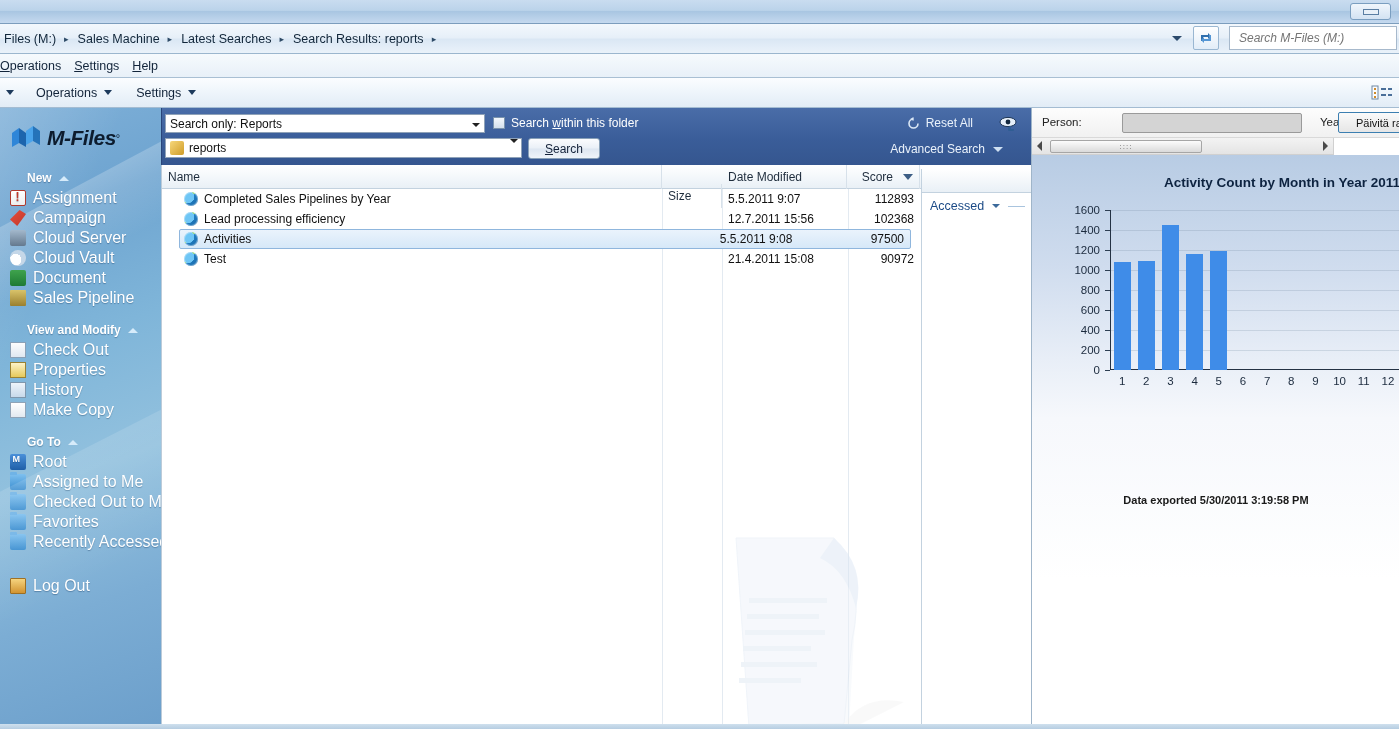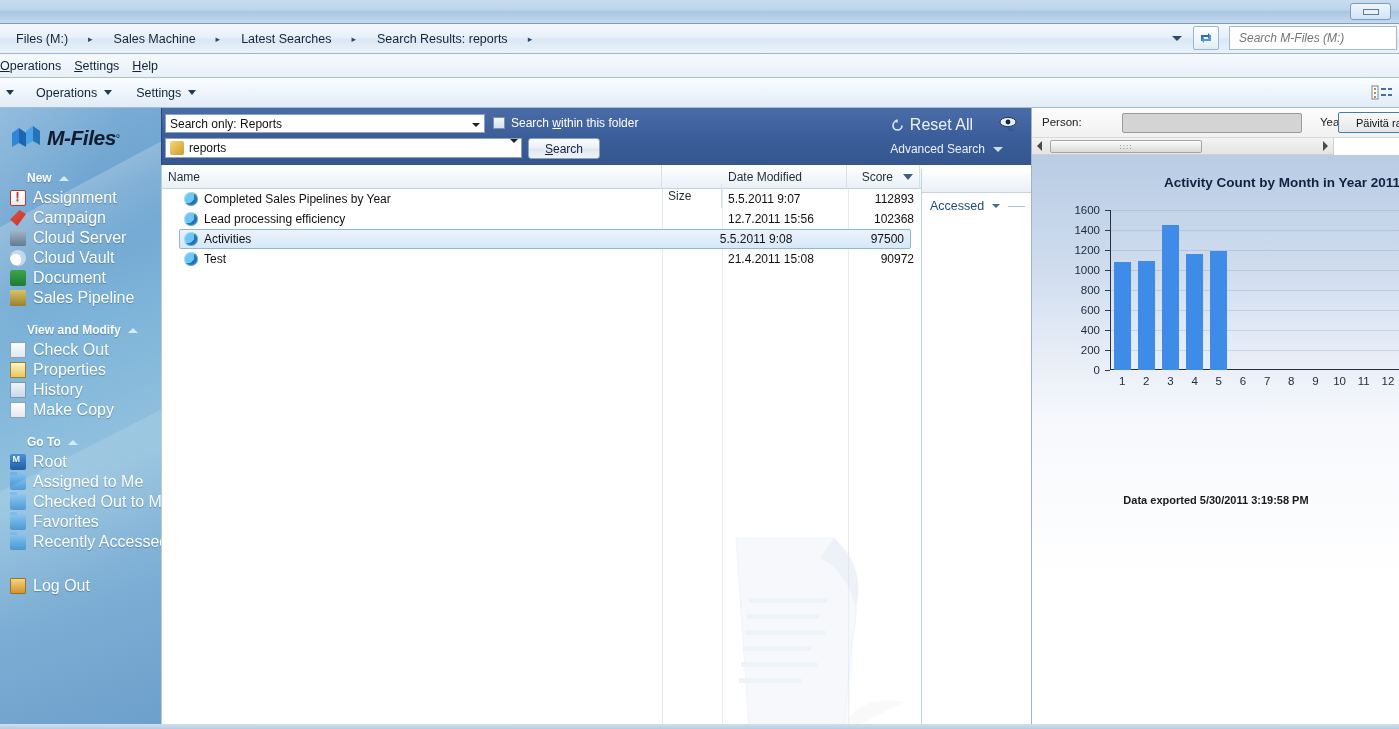--- a/index.html
+++ b/index.html
@@ -34,21 +34,21 @@
   #breadcrumb-bar {
     position:absolute; left:0; top:24px; width:1399px; height:30px;
     background:linear-gradient(to bottom,#f3f8fd 0%,#e6eff8 48%,#dae7f4 52%,#eaf2fa 100%);
     border-bottom:1px solid #9bb6ce;
   }
   #breadcrumb {
     position:absolute; left:0; top:0; height:30px;
     display:flex; align-items:center; padding-left:1px;
   }
   .crumb {
-    font-size:12.5px; color:#11263a; padding:0 15px; white-space:nowrap;
+    font-size:12.5px; color:#11263a; padding:0 3px; white-space:nowrap;
   }
   .crumb-sep {
     color:#2d4a66; font-size:9px; padding:0 6px 0 5px; line-height:1;
   }
   #crumb-dropdown {
     position:absolute; right:210px; top:3px; width:24px; height:22px;
     display:flex; align-items:center; justify-content:center;
   }
   #crumb-dropdown .tri { width:0;height:0;border-left:5px solid transparent;border-right:5px solid transparent;border-top:5px solid #2c4a6c; }
   #refresh-btn {
@@ -187,21 +187,21 @@
     position:absolute; left:366px; top:30px; width:72px; height:21px;
     background:linear-gradient(to bottom,#fbfcfe 0%,#eaf0f7 48%,#dde6f1 52%,#eff4f9 100%);
     border:1px solid #88a0b8; border-radius:3px;
     font-size:12px; color:#15233a;
     display:flex; align-items:center; justify-content:center;
   }
   #search-button u{ text-decoration:underline; }
 
   #reset-all {
     position:absolute; right:58px; top:8px; display:flex; align-items:center; gap:6px;
-    color:#eaf2fb; font-size:16px;
+    color:#eaf2fb; font-size:12px;
   }
   #eye-icon { position:absolute; right:12px; top:8px; }
   #advanced-search {
     position:absolute; right:28px; top:34px; display:flex; align-items:center; gap:8px;
     color:#eaf2fb; font-size:12px;
   }
   #advanced-search .caret2{width:0;height:0;border-left:5px solid transparent;border-right:5px solid transparent;border-top:5px solid #cfe0f2;}
 
   
   #list-area {

